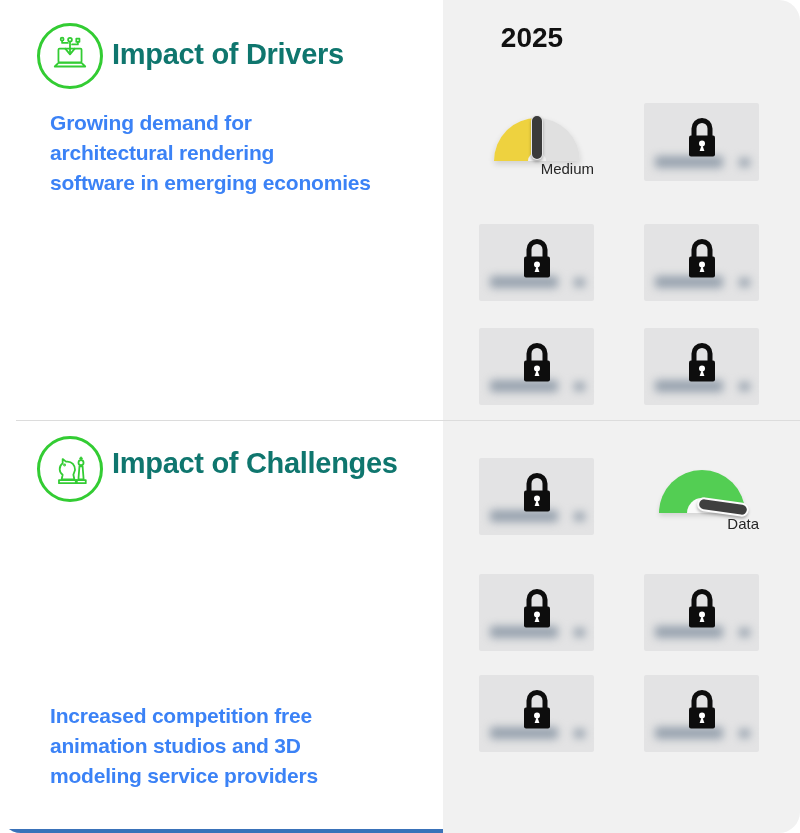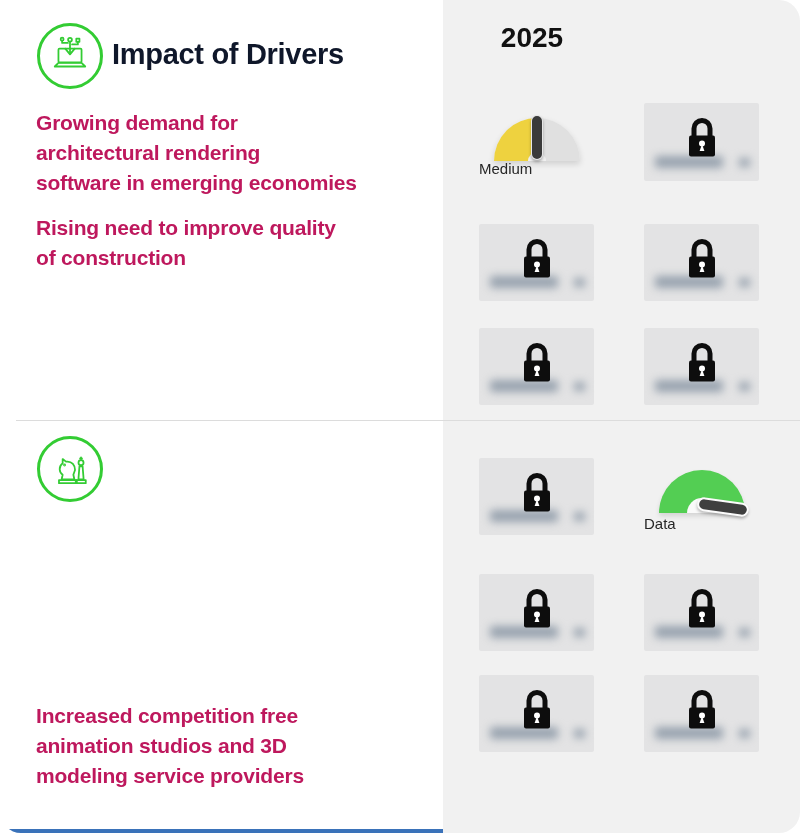--- a/index.html
+++ b/index.html
@@ -3,46 +3,46 @@
 <meta charset="utf-8">
 <style>
   html,body{margin:0;padding:0;background:#fff;}
   #app{position:relative;width:800px;height:833px;background:#ffffff;overflow:hidden;
        font-family:"Liberation Sans",sans-serif;border-radius:21px;}
   .panel-right{position:absolute;left:443px;top:0;width:357px;height:833px;background:#f1f1f1;}
   .divider{position:absolute;left:16px;top:420px;width:784px;height:1px;background:#dcdcdc;}
 
   .section-icon{position:absolute;width:66px;height:66px;border:3px solid #33cc33;border-radius:50%;
        box-sizing:border-box;display:flex;align-items:center;justify-content:center;background:#fff;}
-  .section-title{position:absolute;font-size:29px;font-weight:bold;color:#0f172a;letter-spacing:-.3px;}
+  .section-title{position:absolute;font-size:29px;font-weight:bold;color:#0f766e;letter-spacing:-.3px;}
 
   .col-header{position:absolute;width:120px;text-align:center;font-size:28px;font-weight:bold;color:#111;}
 
-  .row-label{position:absolute;left:36px;width:350px;font-size:21px;font-weight:bold;color:#be185d;
+  .row-label{position:absolute;left:50px;width:350px;font-size:21px;font-weight:bold;color:#3b82f6;
        line-height:30px;white-space:pre-line;letter-spacing:-.2px;}
 
   .cell{position:absolute;width:115px;height:77px;background:#e3e3e4;border-radius:2px;
        display:flex;align-items:center;justify-content:center;}
   .smudge{position:absolute;left:9px;right:9px;bottom:12px;height:14px;filter:blur(4px);}
   .smudge::before{content:"";position:absolute;left:2px;top:1px;width:70%;height:12px;background:#97a2ae;border-radius:3px;}
   .smudge::after{content:"";position:absolute;right:0;top:3px;width:11%;height:9px;background:#97a2ae;border-radius:2px;}
   .lock{position:relative;margin-top:-6px;}
 
   .gauge{position:absolute;width:86px;height:43px;}
   .disc{position:absolute;left:0;top:0;width:86px;height:43px;border-radius:86px 86px 0 0;}
   .disc-medium{background:conic-gradient(from 270deg at 50% 100%, #eed23f 0deg 92deg, #e0e0e0 92deg 180deg);
        box-shadow:0 3px 6px rgba(0,0,0,.14);}
   .disc-high{background:#53ce53;box-shadow:0 3px 5px rgba(0,0,0,.12);}
   .notch{position:absolute;left:34px;bottom:0;width:18px;height:9px;background:#f1f1f1;border-radius:9px 9px 0 0;}
   .hole{position:absolute;left:28px;bottom:0;width:30px;height:15px;background:#fafafa;border-radius:15px 15px 0 0;}
   .needle-v{position:absolute;left:37px;top:-3px;width:12px;height:45px;background:#3a3a3a;border-radius:6px;
        border:1.5px solid rgba(250,250,250,.9);box-sizing:border-box;box-shadow:0 2px 3px rgba(0,0,0,.3);}
   .needle-h{position:absolute;left:38px;top:30px;width:52px;height:14px;background:#3f3f3f;border-radius:8px;
        border:2px solid #fbfbfb;box-sizing:border-box;transform:rotate(8deg);box-shadow:0 2px 3px rgba(0,0,0,.25);}
-  .gauge-label{position:absolute;width:115px;text-align:left;font-size:15px;color:#262626;}
+  .gauge-label{position:absolute;width:115px;text-align:right;font-size:15px;color:#262626;}
 
   .footer-bar{position:absolute;left:0;bottom:0;width:443px;height:4px;background:#3a72b9;}
 
   svg.icon-art{stroke:#33cc33;fill:none;stroke-width:1.7;stroke-linecap:round;stroke-linejoin:round;}
 </style>
 </head>
 <body>
 
 <div id="app">
 
@@ -62,22 +62,20 @@
       <circle cx="12.5" cy="4" r="1.4"></circle>
       <path d="M22 9 L27.5 9 L27.5 6.5"></path>
       <rect x="26" y="3.5" width="3" height="3"></rect>
     </svg>
   </div>
   <div class="section-title" style="left:112px;top:38px">Impact of Drivers</div>
 
   <div class="row-label" style="top:108px">Growing demand for
 architectural rendering
 software in emerging economies</div>
-  <div class="row-label" style="top:213px">Rising need to improve quality
-of construction</div>
 
   <div class="gauge" style="left:494px;top:118px">
     <div class="disc disc-medium"></div>
     <div class="notch"></div>
     <div class="needle-v"></div>
   </div>
   <div class="gauge-label" style="left:479px;top:160px">Medium</div>
 
   <div class="cell" style="left:644px;top:103px;height:78px">
     <div class="smudge"></div>
@@ -131,20 +129,21 @@
     <svg class="icon-art" width="42" height="42" viewBox="0 0 40 40">
       <path d="M12 30 L13 25.5 C9.5 23 9 17.5 13 14.5 L13 10.5 L16.2 13 C22 12.2 25 16.5 24.8 21 L23.2 25.5 L24.2 30 Z"></path>
       <circle cx="14.8" cy="16.2" r="0.5"></circle>
       <path d="M9.5 30.5 h17 v3 h-17 z"></path>
       <circle cx="30.5" cy="14" r="2.4"></circle>
       <path d="M30.5 10.5 v-1.5 M29.6 10 h1.8"></path>
       <path d="M28 30 L29 17.5 H32 L33 30 Z"></path>
       <path d="M25.5 30.5 h9.5 v3 h-9.5 z"></path>
     </svg>
   </div>
+  <div class="section-title" style="left:112px;top:447px">Impact of Challenges</div>
 
   <div class="row-label" style="top:701px">Increased competition free
 animation studios and 3D
 modeling service providers</div>
 
   <div class="cell" style="left:479px;top:458px">
     <div class="smudge"></div>
     <svg class="lock" width="40" height="46" viewBox="0 0 40 46">
       <path d="M12 21 V12.5 a8 8 0 0 1 16 0 V21" fill="none" stroke="#0d0d0d" stroke-width="5"></path>
       <rect x="7" y="19.5" width="26" height="21" rx="2" fill="#0d0d0d"></rect>

